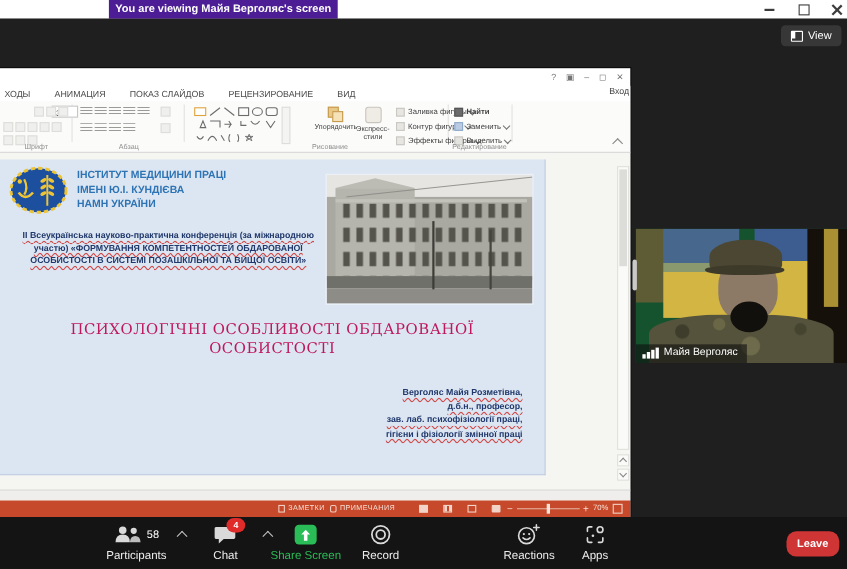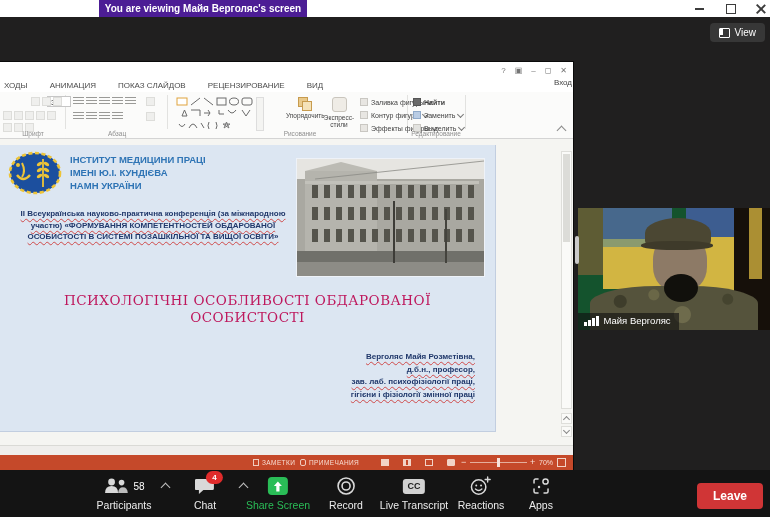--- a/index.html
+++ b/index.html
@@ -121,22 +121,22 @@
   .titem .lbl{font-size:10.5px;color:#ececec;margin-top:3px;white-space:nowrap;}
   .iconbox{height:20px;display:flex;align-items:center;gap:4px;position:relative;}
   .count{font-size:10px;color:#fff;}
   .caretup{position:absolute;top:14px;width:6px;height:6px;border-left:1.5px solid #c2c2c2;
            border-top:1.5px solid #c2c2c2;transform:rotate(45deg);cursor:pointer;}
   .badge{position:absolute;top:-5px;right:-8px;min-width:13px;height:13px;border-radius:7px;background:#e02b2b;
          color:#fff;font-size:8px;font-weight:bold;display:flex;align-items:center;justify-content:center;padding:0 2px;}
   .sharebox{width:20px;height:18px;background:#2abd57;border-radius:4px;display:flex;align-items:center;justify-content:center;}
   .ccbadge{width:22px;height:15px;background:#d2d2d2;border-radius:3px;color:#1b1b1b;font-size:9px;
            font-weight:bold;display:flex;align-items:center;justify-content:center;}
-  .leave{position:absolute;right:7px;top:13px;background:#d03536;border:none;border-radius:4px;color:#fff;
-         font-size:12px;font-weight:bold;padding:6px 16px;cursor:pointer;font-family:"Liberation Sans",sans-serif;}
+  .leave{position:absolute;right:7px;top:13px;background:#d03536;border:none;border-radius:9px;color:#fff;
+         font-size:10px;font-weight:bold;padding:6px 10px;cursor:pointer;font-family:"Liberation Sans",sans-serif;}
 </style>
 </head>
 <body>
 
 <div class="screen">
 
   <div class="topbar">
     <div class="banner">You are viewing Майя Верголяс's screen</div>
     <div class="wctl" style="right:66px;">
         <span class="dash"></span>
@@ -463,26 +463,20 @@
     <div class="titem" style="left:346px;">
       <div class="iconbox">
         <svg width="20" height="20" viewBox="0 0 20 20">
           <circle cx="10" cy="10" r="8" fill="none" stroke="#d9d9d9" stroke-width="1.6"></circle>
           <circle cx="10" cy="10" r="4" fill="none" stroke="#d9d9d9" stroke-width="1.6"></circle>
         </svg>
       </div>
       <span class="lbl">Record</span>
     </div>
 
-    <div class="titem" style="left:414px;">
-      <div class="iconbox">
-        <span class="ccbadge">CC</span>
-      </div>
-      <span class="lbl">Live Transcript</span>
-    </div>
 
     <div class="titem" style="left:481px;">
       <div class="iconbox">
         <svg width="22" height="20" viewBox="0 0 22 20">
           <circle cx="9" cy="11" r="7.2" fill="none" stroke="#d9d9d9" stroke-width="1.5"></circle>
           <circle cx="6.6" cy="9.5" r="1" fill="#d9d9d9"></circle>
             <circle cx="11.4" cy="9.5" r="1" fill="#d9d9d9"></circle>
           <path d="M5.8 13 q3.2 3 6.4 0" stroke="#d9d9d9" stroke-width="1.4" fill="none" stroke-linecap="round"></path>
           <path d="M18 1 v5 M15.5 3.5 h5" stroke="#d9d9d9" stroke-width="1.4" stroke-linecap="round"></path>
         </svg>

